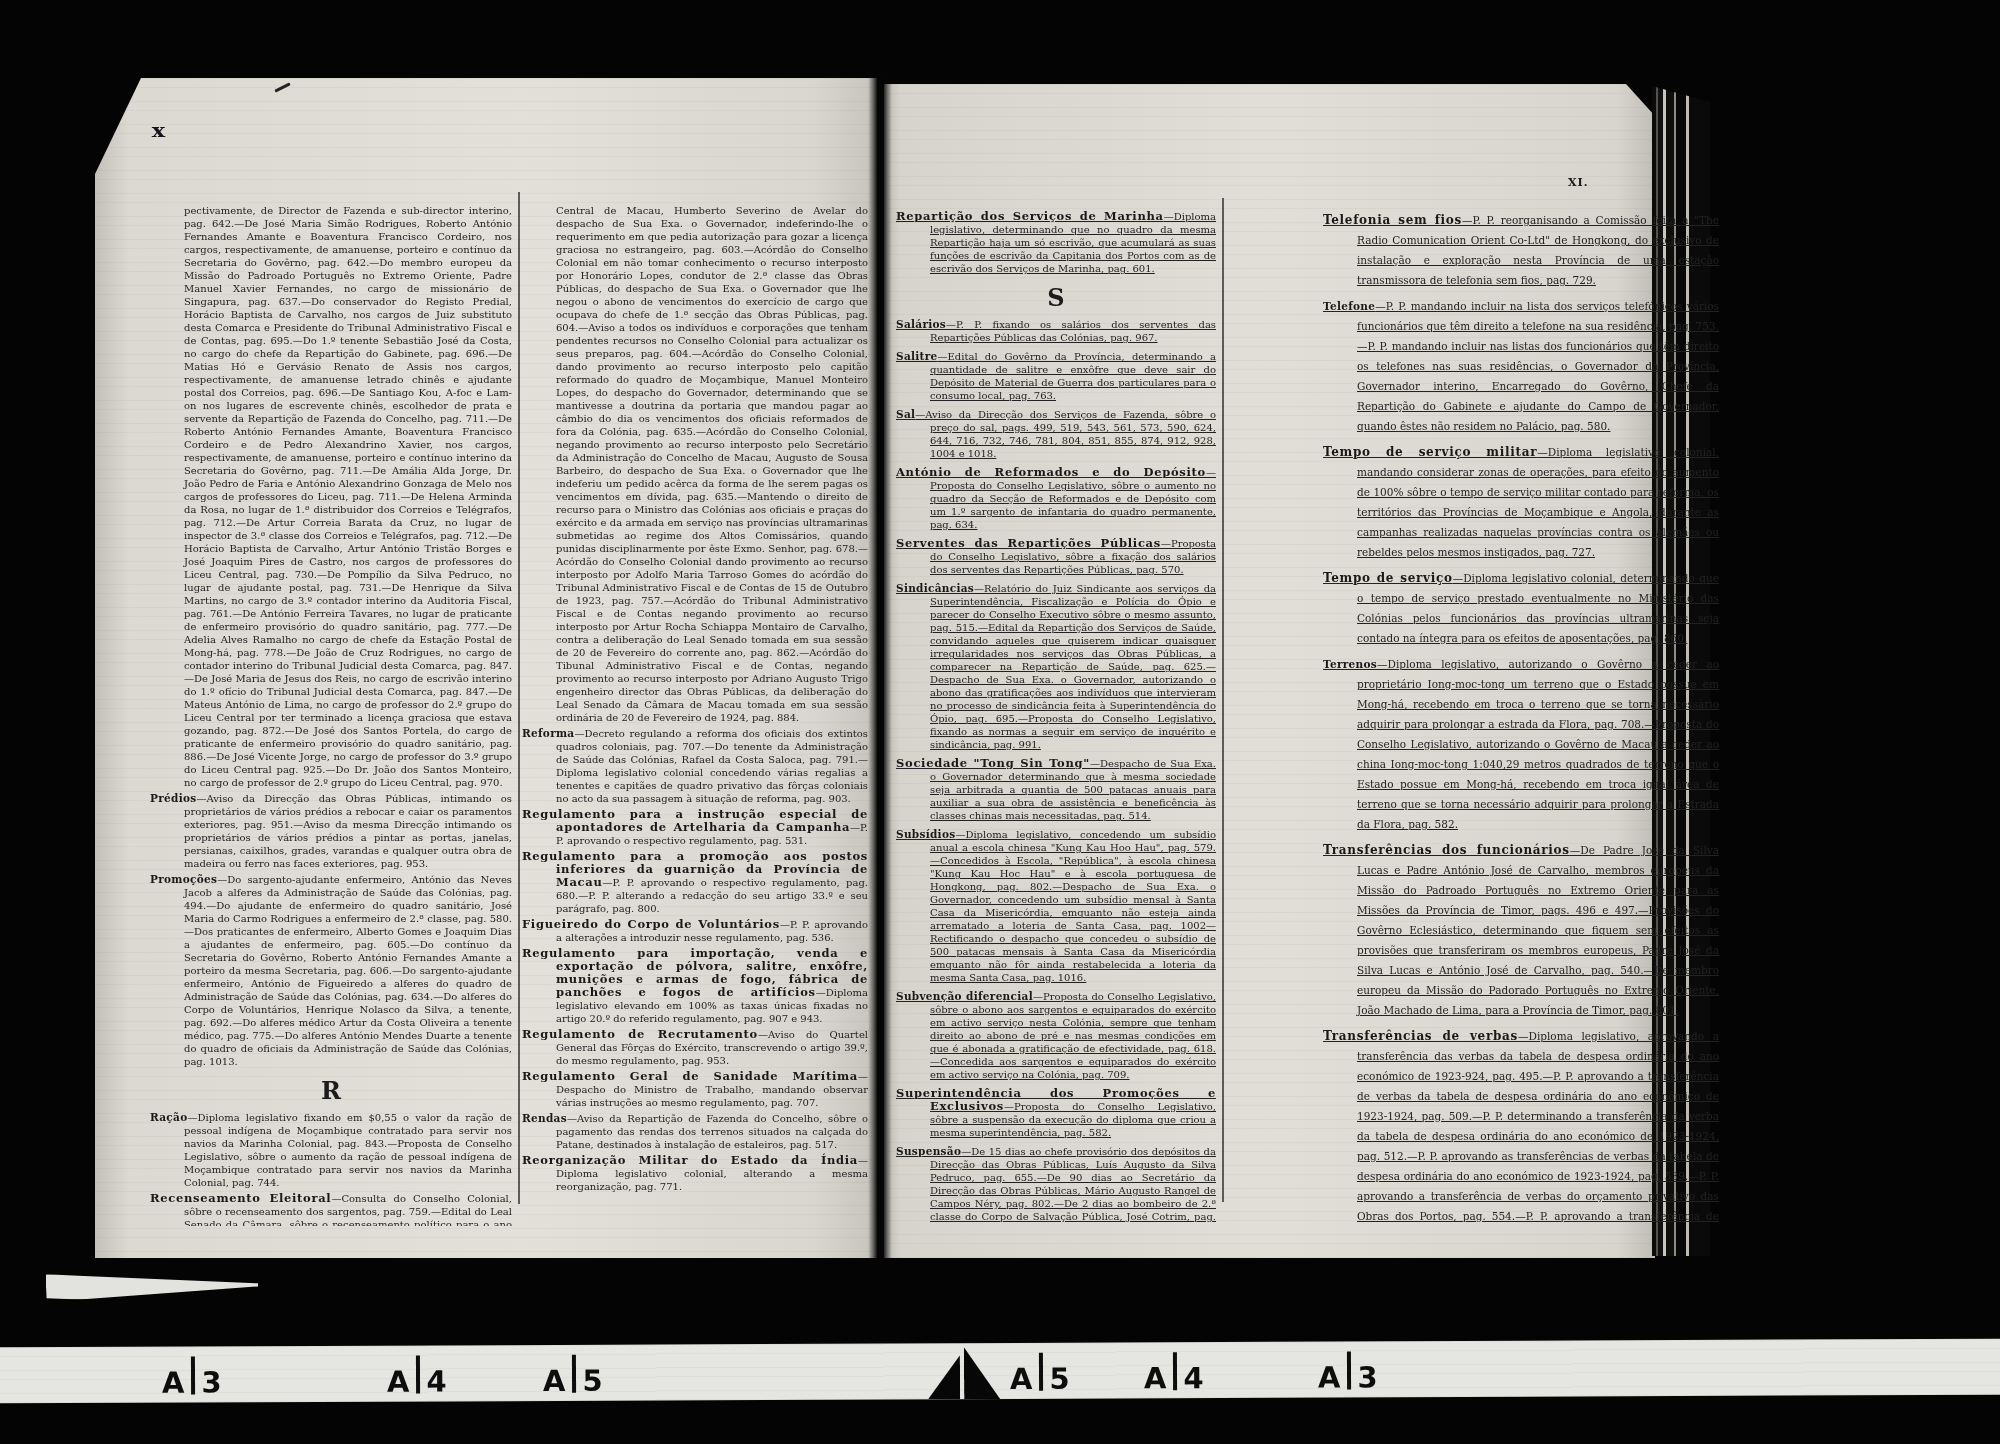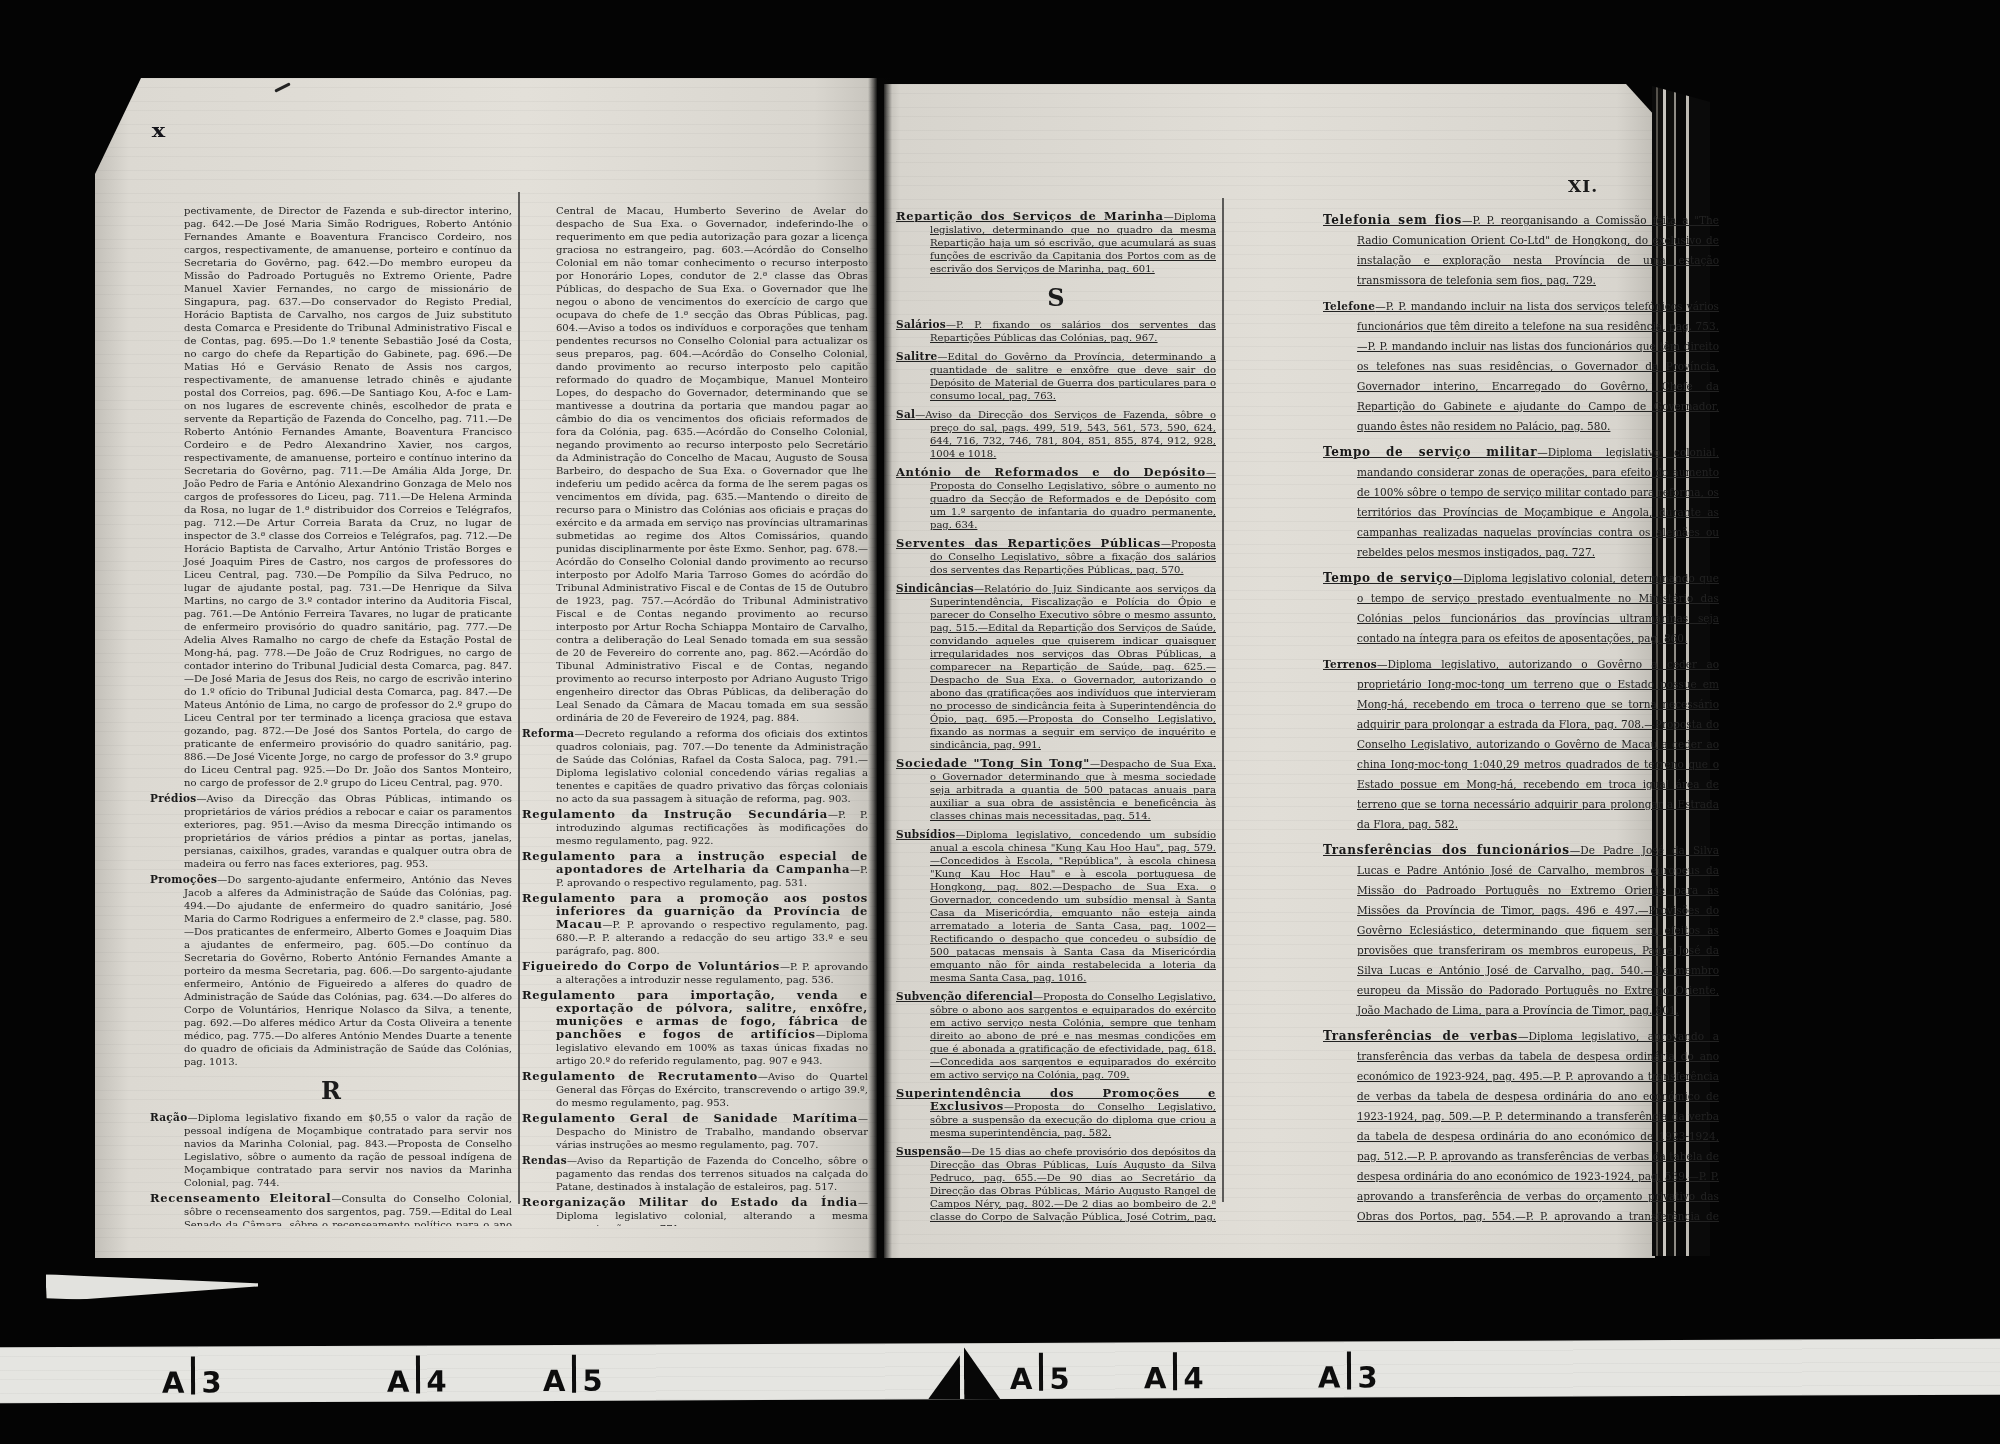--- a/index.html
+++ b/index.html
@@ -29,21 +29,21 @@
   #edge-band {
     position:absolute; left:1652px; top:86px; width:58px; height:1170px;
     clip-path: polygon(0 0, 100% 16px, 100% 100%, 0 100%);
     background: repeating-linear-gradient(90deg,#0b0b0b 0 4px,#55524c 4px 6px,#12110f 6px 11px,#c9c6bf 11px 14px,#0e0e0c 14px 22px,#8f8c85 22px 24px,#070707 24px 34px,#bdbab3 34px 37px,#0a0a0a 37px 58px);
   }
   .vrule { position:absolute; width:2px; background:rgba(35,35,35,0.7); }
   #rule-left  { left:518px;  top:192px; height:1012px; }
   #rule-right { left:1222px; top:198px; height:1004px; }
 
   #pn-left  { position:absolute; left:153px;  top:120px; font-weight:bold; font-size:18px; color:#14141a; transform:scaleX(1.25); }
-  #pn-right { position:absolute; left:1568px; top:176px; font-weight:bold; font-size:17px; color:#1a1a1a; letter-spacing:1px; }
+  #pn-right { position:absolute; left:1568px; top:176px; font-weight:bold; font-size:11px; color:#1a1a1a; letter-spacing:1px; }
   #mark-slash { position:absolute; left:274px; top:86px; width:17px; height:3px; background:#242424; border-radius:2px; transform:rotate(-27deg); }
 
   .col { position:absolute; text-align:justify; color:#222; overflow:hidden;margin-top:14px; }
   #col1 { left:150px;  top:190px; width:362px; height:1022px; font-size:10px;   line-height:13px; }
   #col2 { left:522px;  top:190px; width:346px; height:1022px; font-size:10px;   line-height:13px; }
   #col3 { left:896px;  top:196px; width:320px; height:1014px; font-size:10px;   line-height:13px; }
   #col4 { left:1323px; top:196px; width:396px; height:1014px; font-size:10.5px; line-height:20px; }
   .col p { margin:0 0 3px; padding-left:34px; text-indent:-34px; }
   .col p.cont { padding-left:0; text-indent:0; margin-left:34px; }
   #col3 p, #col4 p { margin-bottom:6px;text-decoration:underline; }
@@ -95,21 +95,20 @@
     <p class="cont">pectivamente, de Director de Fazenda e sub-director interino, pag. 642.—De José Maria Simão Rodrigues, Roberto António Fernandes Amante e Boaventura Francisco Cordeiro, nos cargos, respectivamente, de amanuense, porteiro e contínuo da Secretaria do Govêrno, pag. 642.—Do membro europeu da Missão do Padroado Português no Extremo Oriente, Padre Manuel Xavier Fernandes, no cargo de missionário de Singapura, pag. 637.—Do conservador do Registo Predial, Horácio Baptista de Carvalho, nos cargos de Juiz substituto desta Comarca e Presidente do Tribunal Administrativo Fiscal e de Contas, pag. 695.—Do 1.º tenente Sebastião José da Costa, no cargo do chefe da Repartição do Gabinete, pag. 696.—De Matias Hó e Gervásio Renato de Assis nos cargos, respectivamente, de amanuense letrado chinês e ajudante postal dos Correios, pag. 696.—De Santiago Kou, A-foc e Lam-on nos lugares de escrevente chinês, escolhedor de prata e servente da Repartição de Fazenda do Concelho, pag. 711.—De Roberto António Fernandes Amante, Boaventura Francisco Cordeiro e de Pedro Alexandrino Xavier, nos cargos, respectivamente, de amanuense, porteiro e contínuo interino da Secretaria do Govêrno, pag. 711.—De Amália Alda Jorge, Dr. João Pedro de Faria e António Alexandrino Gonzaga de Melo nos cargos de professores do Liceu, pag. 711.—De Helena Arminda da Rosa, no lugar de 1.ª distribuidor dos Correios e Telégrafos, pag. 712.—De Artur Correia Barata da Cruz, no lugar de inspector de 3.ª classe dos Correios e Telégrafos, pag. 712.—De Horácio Baptista de Carvalho, Artur António Tristão Borges e José Joaquim Pires de Castro, nos cargos de professores do Liceu Central, pag. 730.—De Pompílio da Silva Pedruco, no lugar de ajudante postal, pag. 731.—De Henrique da Silva Martins, no cargo de 3.º contador interino da Auditoria Fiscal, pag. 761.—De António Ferreira Tavares, no lugar de praticante de enfermeiro provisório do quadro sanitário, pag. 777.—De Adelia Alves Ramalho no cargo de chefe da Estação Postal de Mong-há, pag. 778.—De João de Cruz Rodrigues, no cargo de contador interino do Tribunal Judicial desta Comarca, pag. 847.—De José Maria de Jesus dos Reis, no cargo de escrivão interino do 1.º ofício do Tribunal Judicial desta Comarca, pag. 847.—De Mateus António de Lima, no cargo de professor do 2.º grupo do Liceu Central por ter terminado a licença graciosa que estava gozando, pag. 872.—De José dos Santos Portela, do cargo de praticante de enfermeiro provisório do quadro sanitário, pag. 886.—De José Vicente Jorge, no cargo de professor do 3.º grupo do Liceu Central pag. 925.—Do Dr. João dos Santos Monteiro, no cargo de professor de 2.º grupo do Liceu Central, pag. 970.</p>
     <p class="entry"><b class="hw">Prédios</b>—Aviso da Direcção das Obras Públicas, intimando os proprietários de vários prédios a rebocar e caiar os paramentos exteriores, pag. 951.—Aviso da mesma Direcção intimando os proprietários de vários prédios a pintar as portas, janelas, persianas, caixilhos, grades, varandas e qualquer outra obra de madeira ou ferro nas faces exteriores, pag. 953.</p>
     <p class="entry"><b class="hw">Promoções</b>—Do sargento-ajudante enfermeiro, António das Neves Jacob a alferes da Administração de Saúde das Colónias, pag. 494.—Do ajudante de enfermeiro do quadro sanitário, José Maria do Carmo Rodrigues a enfermeiro de 2.ª classe, pag. 580.—Dos praticantes de enfermeiro, Alberto Gomes e Joaquim Dias a ajudantes de enfermeiro, pag. 605.—Do contínuo da Secretaria do Govêrno, Roberto António Fernandes Amante a porteiro da mesma Secretaria, pag. 606.—Do sargento-ajudante enfermeiro, António de Figueiredo a alferes do quadro de Administração de Saúde das Colónias, pag. 634.—Do alferes do Corpo de Voluntários, Henrique Nolasco da Silva, a tenente, pag. 692.—Do alferes médico Artur da Costa Oliveira a tenente médico, pag. 775.—Do alferes António Mendes Duarte a tenente do quadro de oficiais da Administração de Saúde das Colónias, pag. 1013.</p>
     <div class="section-letter">R</div>
     <p class="entry"><b class="hw">Ração</b>—Diploma legislativo fixando em $0,55 o valor da ração de pessoal indígena de Moçambique contratado para servir nos navios da Marinha Colonial, pag. 843.—Proposta de Conselho Legislativo, sôbre o aumento da ração de pessoal indígena de Moçambique contratado para servir nos navios da Marinha Colonial, pag. 744.</p>
     <p class="entry big"><b class="hw">Recenseamento Eleitoral</b>—Consulta do Conselho Colonial, sôbre o recenseamento dos sargentos, pag. 759.—Edital do Leal Senado da Câmara, sôbre o recenseamento político para o ano de 1925, pag. 982.</p>
   </div>
 <div class="col" id="col2">
     <p class="cont">Central de Macau, Humberto Severino de Avelar do despacho de Sua Exa. o Governador, indeferindo-lhe o requerimento em que pedia autorização para gozar a licença graciosa no estrangeiro, pag. 603.—Acórdão do Conselho Colonial em não tomar conhecimento o recurso interposto por Honorário Lopes, condutor de 2.ª classe das Obras Públicas, do despacho de Sua Exa. o Governador que lhe negou o abono de vencimentos do exercício de cargo que ocupava do chefe de 1.ª secção das Obras Públicas, pag. 604.—Aviso a todos os indivíduos e corporações que tenham pendentes recursos no Conselho Colonial para actualizar os seus preparos, pag. 604.—Acórdão do Conselho Colonial, dando provimento ao recurso interposto pelo capitão reformado do quadro de Moçambique, Manuel Monteiro Lopes, do despacho do Governador, determinando que se mantivesse a doutrina da portaria que mandou pagar ao câmbio do dia os vencimentos dos oficiais reformados de fora da Colónia, pag. 635.—Acórdão do Conselho Colonial, negando provimento ao recurso interposto pelo Secretário da Administração do Concelho de Macau, Augusto de Sousa Barbeiro, do despacho de Sua Exa. o Governador que lhe indeferiu um pedido acêrca da forma de lhe serem pagas os vencimentos em dívida, pag. 635.—Mantendo o direito de recurso para o Ministro das Colónias aos oficiais e praças do exército e da armada em serviço nas províncias ultramarinas submetidas ao regime dos Altos Comissários, quando punidas disciplinarmente por êste Exmo. Senhor, pag. 678.—Acórdão do Conselho Colonial dando provimento ao recurso interposto por Adolfo Maria Tarroso Gomes do acórdão do Tribunal Administrativo Fiscal e de Contas de 15 de Outubro de 1923, pag. 757.—Acórdão do Tribunal Administrativo Fiscal e de Contas negando provimento ao recurso interposto por Artur Rocha Schiappa Montairo de Carvalho, contra a deliberação do Leal Senado tomada em sua sessão de 20 de Fevereiro do corrente ano, pag. 862.—Acórdão do Tibunal Administrativo Fiscal e de Contas, negando provimento ao recurso interposto por Adriano Augusto Trigo engenheiro director das Obras Públicas, da deliberação do Leal Senado da Câmara de Macau tomada em sua sessão ordinária de 20 de Fevereiro de 1924, pag. 884.</p>
     <p class="entry"><b class="hw">Reforma</b>—Decreto regulando a reforma dos oficiais dos extintos quadros coloniais, pag. 707.—Do tenente da Administração de Saúde das Colónias, Rafael da Costa Saloca, pag. 791.—Diploma legislativo colonial concedendo várias regalias a tenentes e capitães de quadro privativo das fôrças coloniais no acto da sua passagem à situação de reforma, pag. 903.</p>
-    <p class="entry big"><b class="hw">Regulamento da Instrução Secundária</b>—P. P. introduzindo algumas rectificações às modificações do mesmo regulamento, pag. 922.</p>
     <p class="entry big"><b class="hw">Regulamento para a instrução especial de apontadores de Artelharia da Campanha</b>—P. P. aprovando o respectivo regulamento, pag. 531.</p>
     <p class="entry big"><b class="hw">Regulamento para a promoção aos postos inferiores da guarnição da Província de Macau</b>—P. P. aprovando o respectivo regulamento, pag. 680.—P. P. alterando a redacção do seu artigo 33.º e seu parágrafo, pag. 800.</p>
     <p class="entry big"><b class="hw">Figueiredo do Corpo de Voluntários</b>—P. P. aprovando a alterações a introduzir nesse regulamento, pag. 536.</p>
     <p class="entry big"><b class="hw">Regulamento para importação, venda e exportação de pólvora, salitre, enxôfre, munições e armas de fogo, fábrica de panchões e fogos de artifícios</b>—Diploma legislativo elevando em 100% as taxas únicas fixadas no artigo 20.º do referido regulamento, pag. 907 e 943.</p>
     <p class="entry big"><b class="hw">Regulamento de Recrutamento</b>—Aviso do Quartel General das Fôrças do Exército, transcrevendo o artigo 39.º, do mesmo regulamento, pag. 953.</p>
     <p class="entry big"><b class="hw">Regulamento Geral de Sanidade Marítima</b>—Despacho do Ministro de Trabalho, mandando observar várias instruções ao mesmo regulamento, pag. 707.</p>
     <p class="entry"><b class="hw">Rendas</b>—Aviso da Repartição de Fazenda do Concelho, sôbre o pagamento das rendas dos terrenos situados na calçada do Patane, destinados à instalação de estaleiros, pag. 517.</p>
     <p class="entry big"><b class="hw">Reorganização Militar do Estado da Índia</b>—Diploma legislativo colonial, alterando a mesma reorganização, pag. 771.</p>
   </div>
 <div class="col" id="col3">

